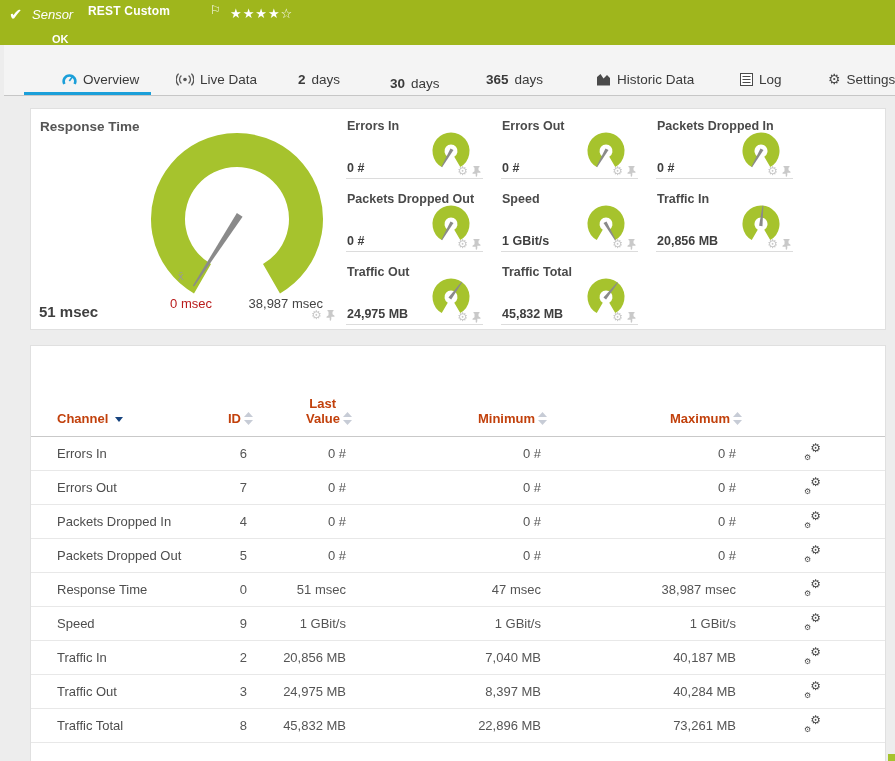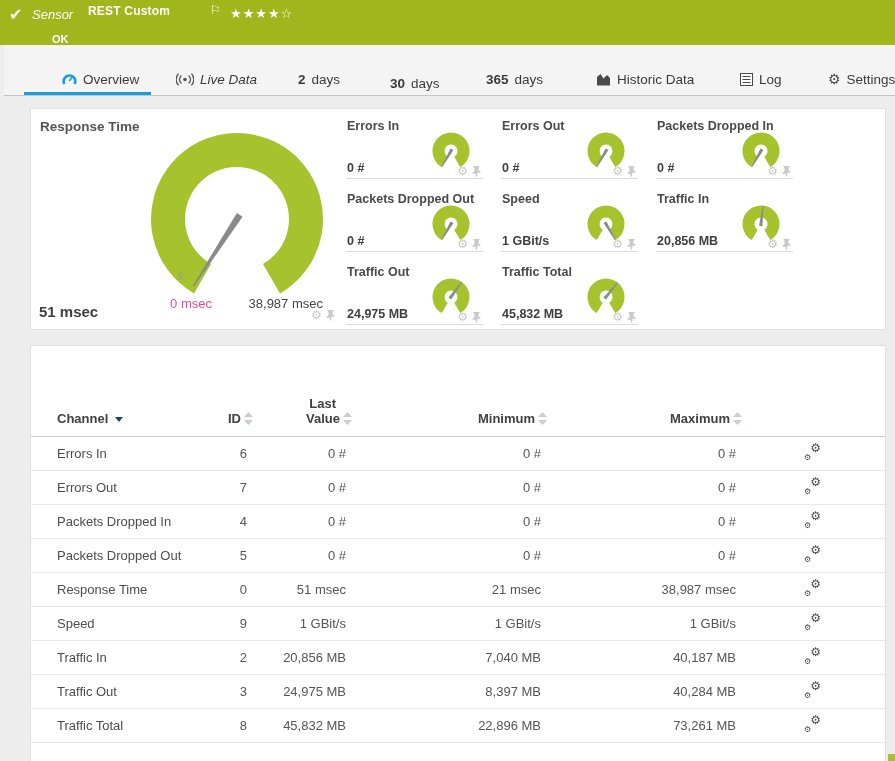--- a/index.html
+++ b/index.html
@@ -16,56 +16,56 @@
   .status{position:absolute;left:52px;top:33px;font-size:11px;font-weight:700;}
 
   
   .tabs{position:absolute;left:4px;top:45px;width:895px;height:50px;background:#f4f4f4;
         border-bottom:1px solid #c6c6c6;overflow:hidden;}
   .tab{position:absolute;top:67px;height:24px;display:flex;align-items:center;gap:6px;
        font-size:13.5px;color:#3a3a3a;cursor:pointer;white-space:nowrap;}
   .tabs .tab{top:22px;}
   .tab .num{font-weight:700;}
   .tab-underline{position:absolute;left:20px;top:47px;width:127px;height:3px;background:#1b9fd9;}
-  .t-overview{left:58px;} .t-live{left:172px;font-style:italic;} .t-2d{left:294px;} .t-30d{left:386px;align-items:flex-end;}
+  .t-overview{left:58px;} .t-live{left:172px;} .t-2d{left:294px;} .t-30d{left:386px;align-items:flex-end;}
   .t-365d{left:482px;} .t-hist{left:592px;} .t-log{left:736px;} .t-set{left:824px;}
   .gear-glyph{font-family:"DejaVu Sans",sans-serif;}
   .t-set .gear-glyph{font-size:14px;color:#4a4a4a;}
 
   
   .panel{position:absolute;background:#fff;border:1px solid #e0e0e0;box-sizing:border-box;}
   .panel-gauges{left:30px;top:108px;width:856px;height:222px;}
   .panel-table{left:30px;top:345px;width:856px;height:430px;}
 
   
   .rt-title{position:absolute;left:9px;top:10px;font-size:13.5px;font-weight:700;color:#555;}
   .rt-gauge{position:absolute;left:118px;top:22px;}
   .gauge-arc{fill:none;stroke:#a6c32d;}
   .needle{fill:#8a8a8a;}
-  .rt-min{position:absolute;left:115px;top:187px;width:90px;text-align:center;font-size:13px;color:#ec4899;}
+  .rt-min{position:absolute;left:115px;top:187px;width:90px;text-align:center;font-size:13px;color:#b91c1c;}
   .rt-max{position:absolute;left:192px;top:187px;width:100px;text-align:right;font-size:13px;color:#444;}
   .rt-avg{position:absolute;left:147px;top:161px;font-size:11px;color:#999;}
   .rt-value{position:absolute;left:8px;top:194px;font-size:15px;font-weight:700;color:#3f3f3f;}
   .icon-pair{display:flex;align-items:center;gap:4px;color:#c9c9c9;}
   .rt-icons{position:absolute;left:280px;top:199px;}
   .icon-pair .gear-glyph{font-size:12px;color:#c9c9c9;cursor:pointer;}
 
   
   .mini{position:absolute;width:137px;height:59px;border-bottom:1px solid #dcdcdc;}
   .m0{left:315px;top:10px;} .m1{left:470px;top:10px;} .m2{left:625px;top:10px;}
   .m3{left:315px;top:83px;} .m4{left:470px;top:83px;} .m5{left:625px;top:83px;}
   .m6{left:315px;top:156px;} .m7{left:470px;top:156px;}
   .mini-title{position:absolute;left:1px;top:0;font-size:12.5px;font-weight:700;color:#4a4a4a;white-space:nowrap;}
   .mini-gauge{position:absolute;left:85px;top:12px;}
   .mini-value{position:absolute;left:1px;top:42px;font-size:12.5px;font-weight:700;color:#3f3f3f;}
   .mini-icons{position:absolute;right:2px;top:45px;}
 
   
   .channel-table{width:854px;border-collapse:collapse;table-layout:fixed;font-size:13px;color:#4d4d4d;}
-  .channel-table th{height:80px;vertical-align:bottom;padding:0 0 10px 0;color:#404040;
+  .channel-table th{height:80px;vertical-align:bottom;padding:0 0 10px 0;color:#c2410c;
                     font-weight:700;font-size:13px;border-bottom:1px solid #c9c9c9;cursor:pointer;}
   .channel-table td{height:33px;padding:0;border-bottom:1px solid #e8e8e8;}
   .col-channel{text-align:left;padding-left:26px !important;}
   .c-num{text-align:right;padding-right:10px !important;color:#555;}
   .th-right{text-align:right;padding-right:4px !important;}
   .th-last .l1{display:inline-block;margin-right:16px;}
   .sorticon{display:inline-block;vertical-align:-2px;margin-left:3px;}
   .chan-caret{display:inline-block;width:0;height:0;border-left:4px solid transparent;
               border-right:4px solid transparent;border-top:5px solid #16437e;margin-left:7px;vertical-align:1px;}
   .c-gear{text-align:left;padding-left:58px !important;}
@@ -369,21 +369,21 @@
         <span class="big gear-glyph">⚙</span>
         <span class="small gear-glyph">⚙</span>
       </span>
     </td>
   </tr>
 
   <tr>
     <td class="col-channel">Response Time</td>
     <td class="c-num">0</td>
     <td class="c-num">51 msec</td>
-    <td class="c-num">21 msec</td>
+    <td class="c-num">47 msec</td>
     <td class="c-num">38,987 msec</td>
     <td class="c-gear">
       <span class="chan-gear">
         <span class="big gear-glyph">⚙</span>
         <span class="small gear-glyph">⚙</span>
       </span>
     </td>
   </tr>
 
   <tr>

